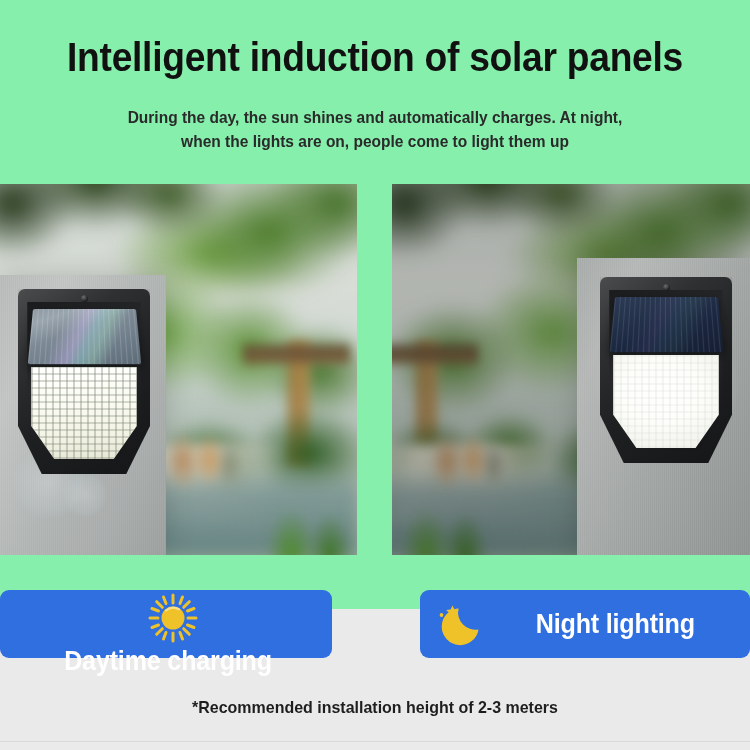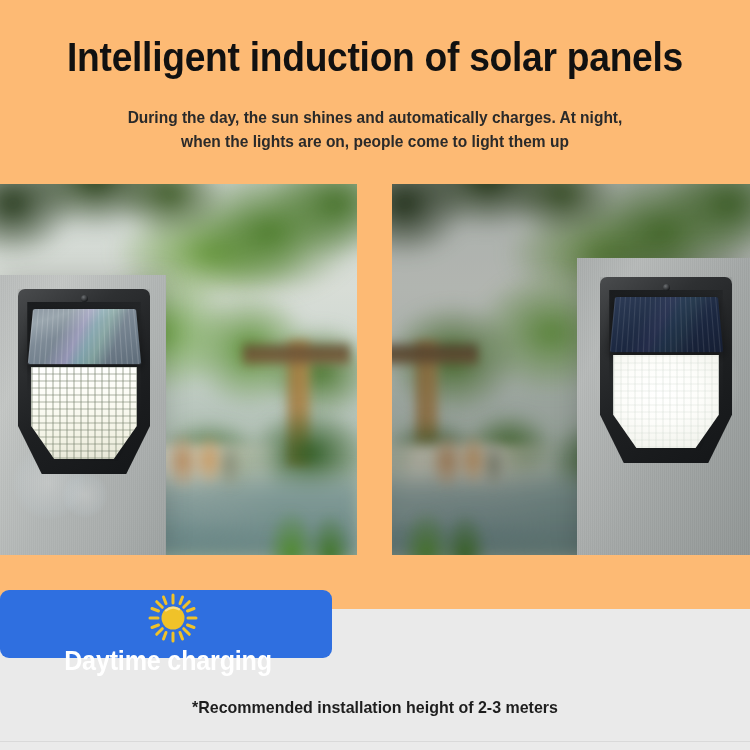--- a/index.html
+++ b/index.html
@@ -3,21 +3,21 @@
 <meta charset="utf-8">
 <style>
   html,body{margin:0;padding:0;}
   body{
     width:750px;height:750px;
     background:#eaeaea;
     font-family:"Liberation Sans","DejaVu Sans",sans-serif;
     overflow:hidden;
     position:relative;
   }
-  .page{position:relative;width:750px;height:609px;background:#fdba74;}
+  .page{position:relative;width:750px;height:609px;background:#86efac;}
 
   
   .headline{
     position:absolute;left:0;top:33px;width:750px;
     text-align:center;
     font-size:40px;
     line-height:48px;
     font-weight:600;
     letter-spacing:-0.3px;
     color:#111111;
@@ -339,17 +339,29 @@
           <line x1="18.5" y1="49" x2="21" y2="42.5"></line>
           <line x1="35" y1="13.5" x2="37.5" y2="7"></line>
         </g>
         <circle cx="28" cy="28" r="11.5" fill="#f0c229"></circle>
         <path d="M21 20.5a11.5 11.5 0 0 1 13 -1.2" fill="none" stroke="#fbe08a" stroke-width="2.2" stroke-linecap="round"></path>
       </svg>
     </span>
     <span class="btn-label">Daytime charging</span>
   </div>
 
+  <div class="btn btn-night">
+    <span class="ico">
+      <svg viewBox="0 0 56 56" width="56" height="56" aria-hidden="true">
+        <path d="M44.5 33.5A17.5 17.5 0 0 1 24.5 12.2a18.5 18.5 0 1 0 20 21.3z" fill="#f0c229"></path>
+        <path d="M18.5 9.5l1.9 4.0 4.4 .6 -3.2 3.1 .8 4.4 -3.9 -2.1 -3.9 2.1 .8 -4.4 -3.2 -3.1 4.4 -.6z" fill="#f0c229"></path>
+        <path d="M13.5 24.5l1.3 2.7 3.0 .4 -2.2 2.1 .5 3.0 -2.6 -1.4 -2.6 1.4 .5 -3.0 -2.2 -2.1 3.0 -.4z" fill="#f0c229"></path>
+        <circle cx="7.5" cy="19" r="1.9" fill="#f0c229"></circle>
+        <circle cx="9.5" cy="33.5" r="1.5" fill="#f0c229"></circle>
+      </svg>
+    </span>
+    <span class="btn-label">Night lighting</span>
+  </div>
 
   <div class="footnote">*Recommended installation height of 2-3 meters</div>
   <div class="divider"></div>
 
 </div>
 
 </body></html>

